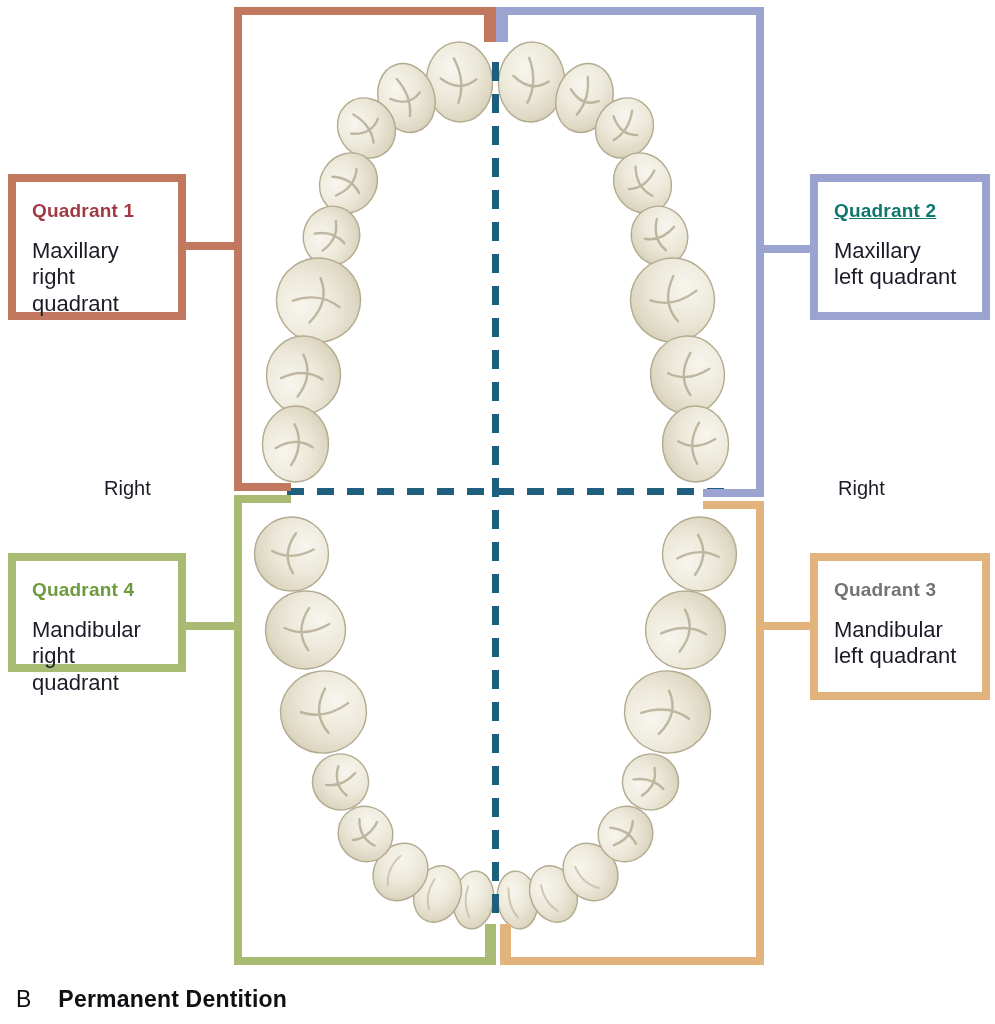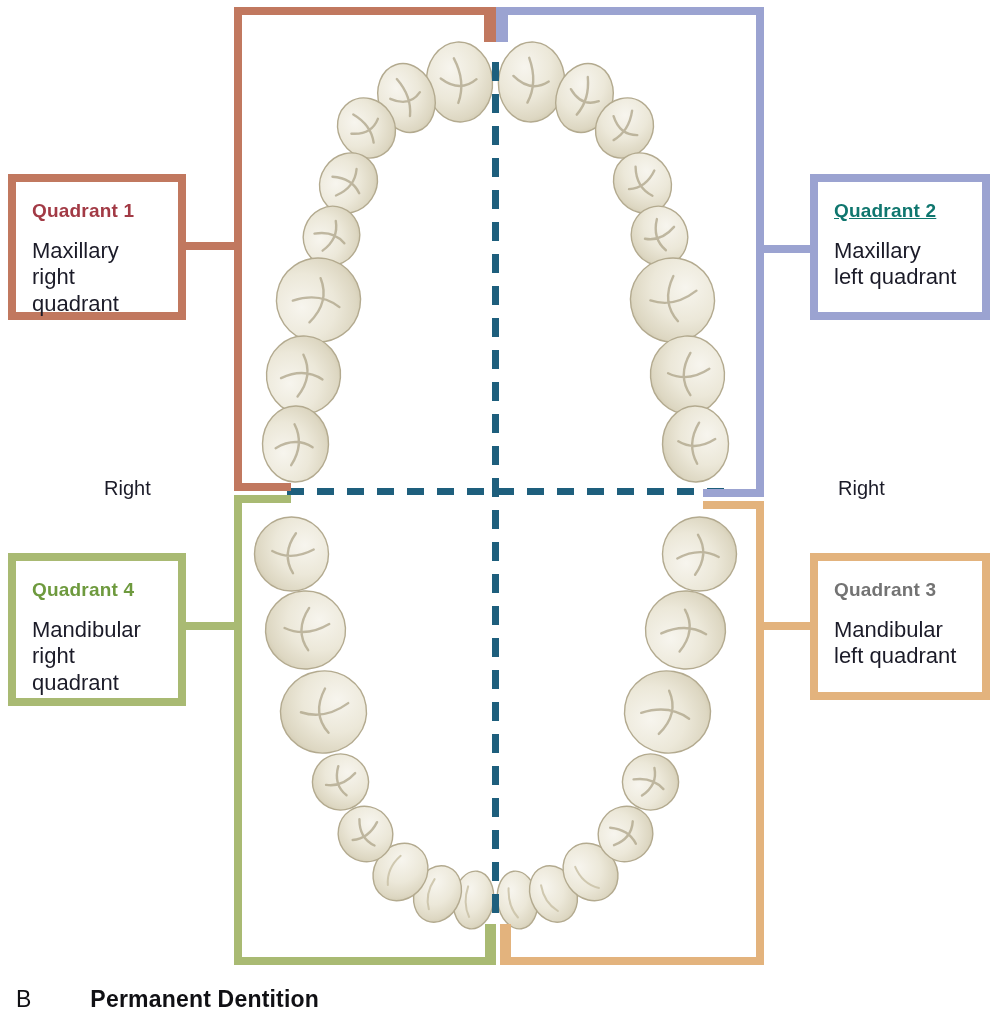--- a/index.html
+++ b/index.html
@@ -21,34 +21,34 @@
   .dash-v { position:absolute; z-index:2; left:492px; top:62px; width:7px; height:852px;
             background:repeating-linear-gradient(to bottom, #1e5f7d 0 19px, transparent 19px 32px); }
   .dash-h { position:absolute; z-index:2; left:287px; top:488px; width:446px; height:7px;
             background:repeating-linear-gradient(to right, #1e5f7d 0 17px, transparent 17px 30px); }
 
   
   .box { position:absolute; z-index:4; background:#fff; border:8px solid #7f1d1d; padding:18px 16px; }
   .box.b1 { border-color:#c1785f; left:8px;   top:174px; width:178px; height:146px; }
   .box.b2 { border-color:#9ba3d1; left:810px; top:174px; width:180px; height:146px; }
   .box.b3 { border-color:#e3b37d; left:810px; top:553px; width:180px; height:147px; }
-  .box.b4 { border-color:#a9ba73; left:8px;   top:553px; width:178px; height:153px; }
+  .box.b4 { border-color:#a9ba73; left:8px;   top:553px; width:178px; height:119px; }
   .box .title { font-size:19px; font-weight:bold; margin-bottom:16px; letter-spacing:.2px; }
   .t1 { color:#a23a45; }
   .t2 { color:#0f766e;text-decoration:underline; }
   .t3 { color:#737373; }
   .t4 { color:#6e9a3e; }
   .box .desc { font-size:22px; color:#1b1b28; line-height:1.2; }
 
   .side-label { position:absolute; z-index:4; font-size:20px; color:#1b1b28; }
 
   .caption { position:absolute; z-index:4; left:16px; top:986px; display:flex; gap:27px;
              align-items:baseline; font-size:23px; color:#101014; }
   .caption .letter { font-weight:400; }
-  .caption .cap-title { font-weight:bold; letter-spacing:.2px;margin-left:32px; }
+  .caption .cap-title { font-weight:bold; letter-spacing:.2px; }
 </style>
 </head>
 <body>
 
 <div class="canvas">
 
   <svg class="arches" width="995" height="1024" viewBox="0 0 995 1024" aria-hidden="true">
     <defs>
       <radialGradient id="toothGrad" cx="38%" cy="32%" r="80%">
         <stop offset="0" stop-color="#f7f5ee"></stop>

